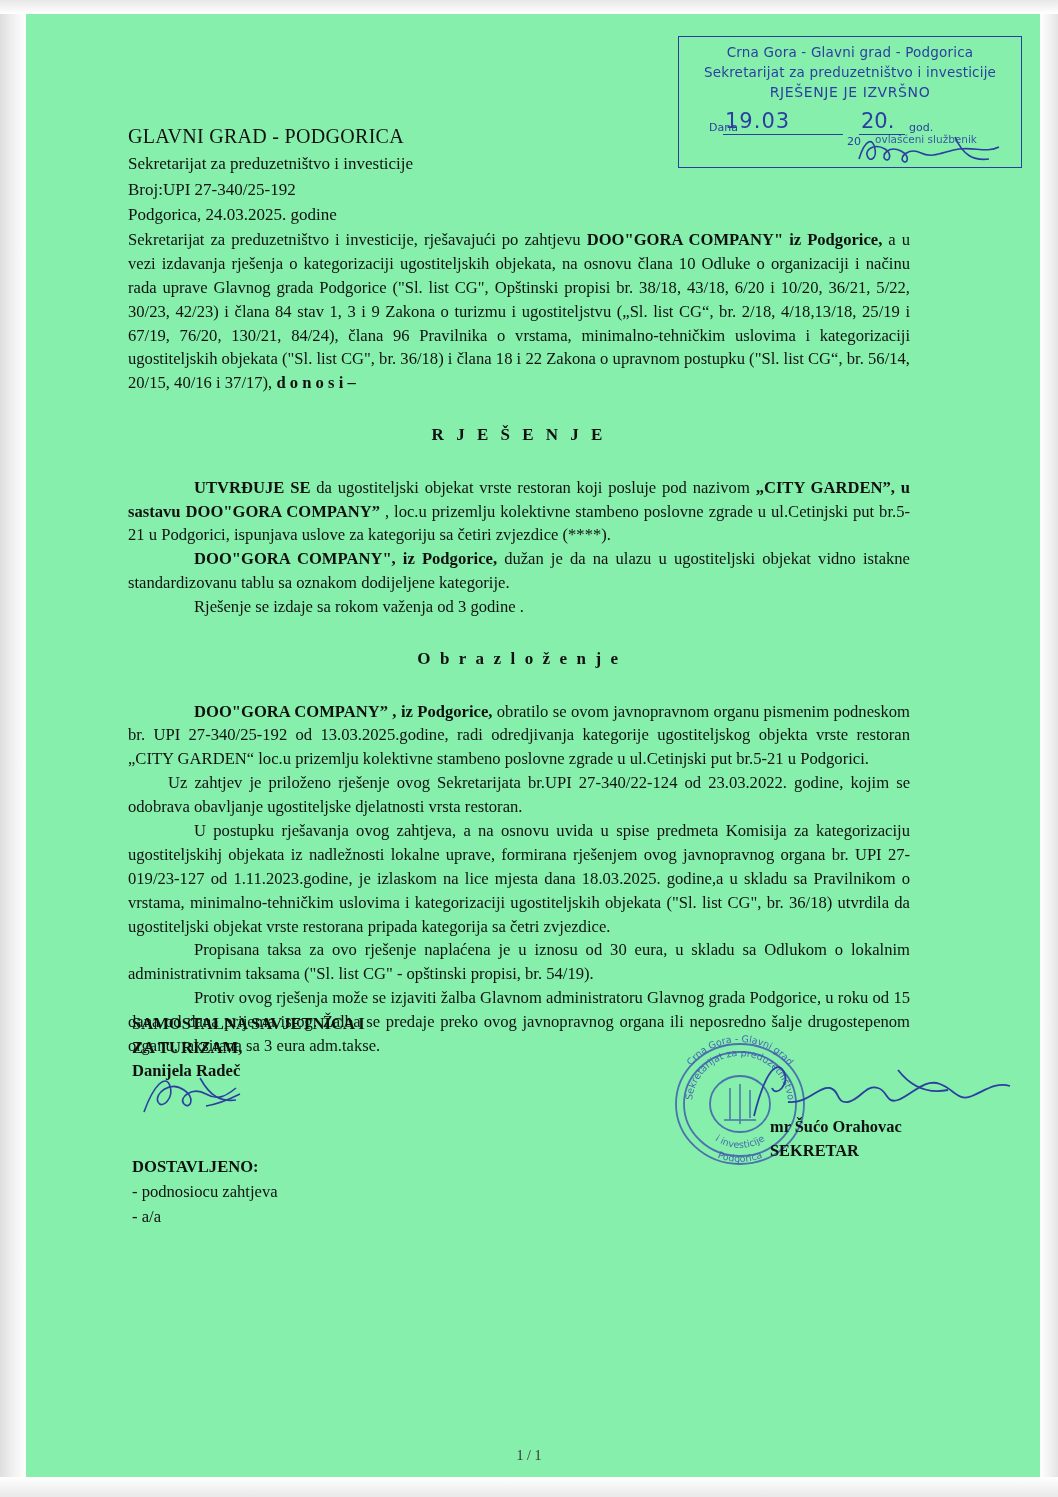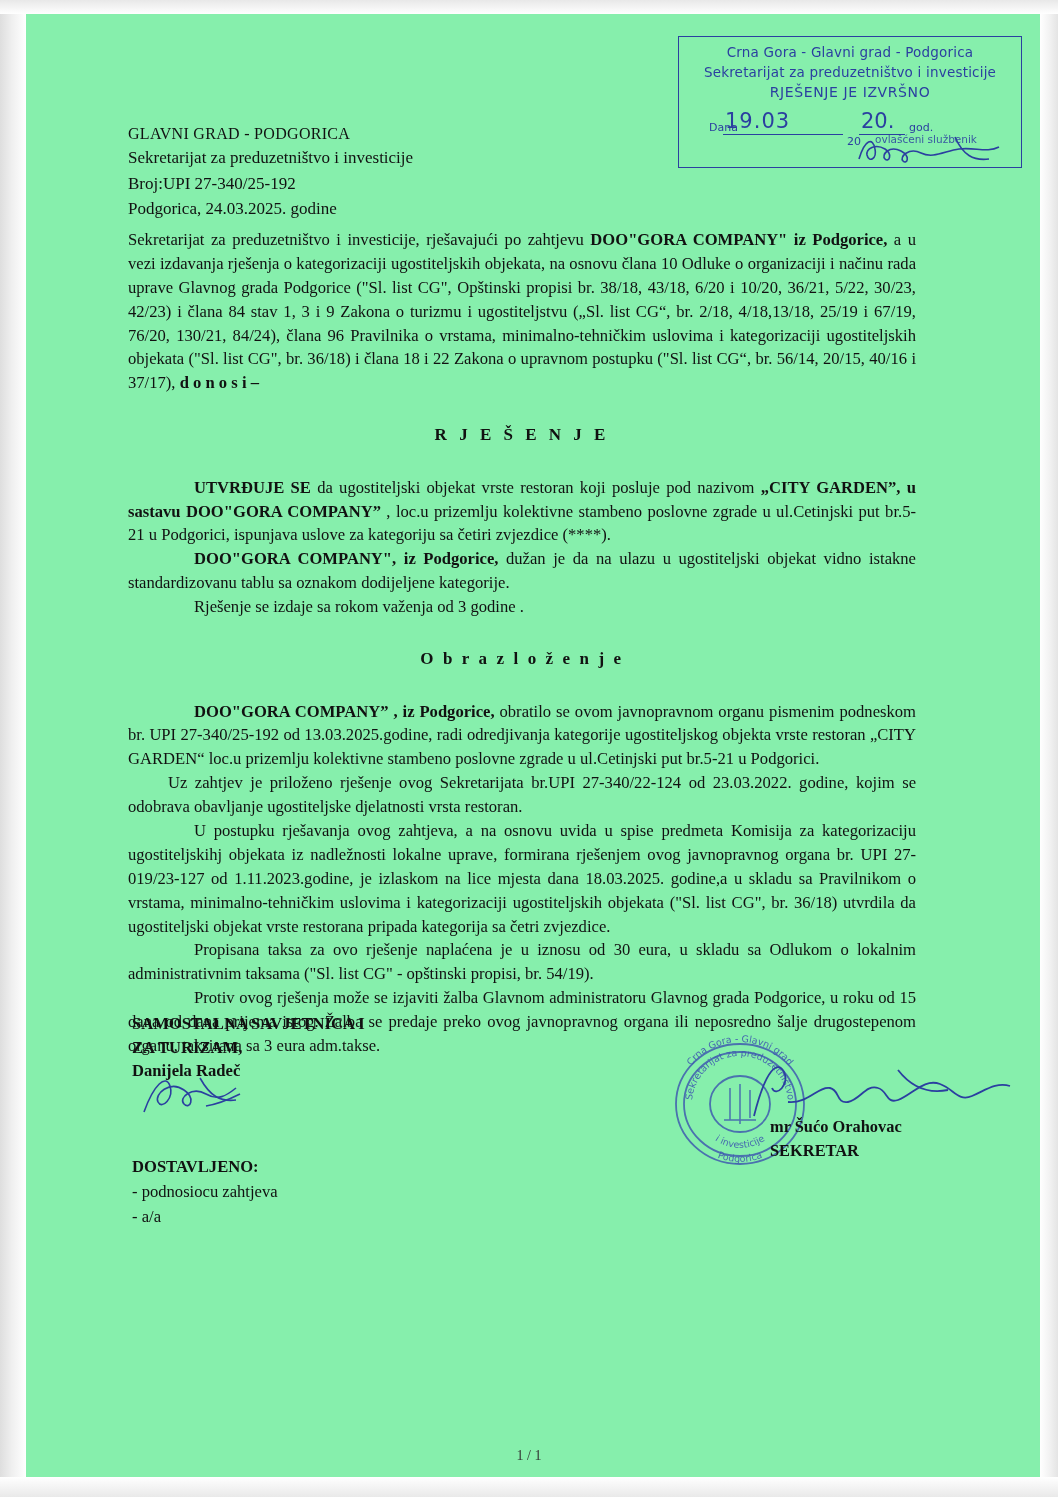--- a/index.html
+++ b/index.html
@@ -119,41 +119,41 @@
 
   
   .hdr {
     position: absolute;
     left: 128px;
     top: 122px;
     width: 470px;
     color: #111;
   }
   .hdr .h1 {
-    font-size: 16px;
+    font-size: 20px;
     letter-spacing: .3px;
     line-height: 1.45;
   }
   .hdr .h2 {
     font-size: 17px;
     line-height: 1.5;
   }
 
   
   .body {
     position: absolute;
     left: 128px;
     top: 228px;
     width: 798px;
     font-size: 16.6px;
     line-height: 1.44;
     color: #111;
     text-align: justify;
   }
-  .body p { margin: 0 10px 0 0; }
+  .body p { margin: 0 16px 0 0; }
   .indent { text-indent: 66px; }
   .indent-sm { text-indent: 40px; }
   .gap { height: 14px; }
   .center {
     text-align: center;
     text-indent: 0;
   }
   .title-sp {
     letter-spacing: 4px;
     font-weight: bold;

